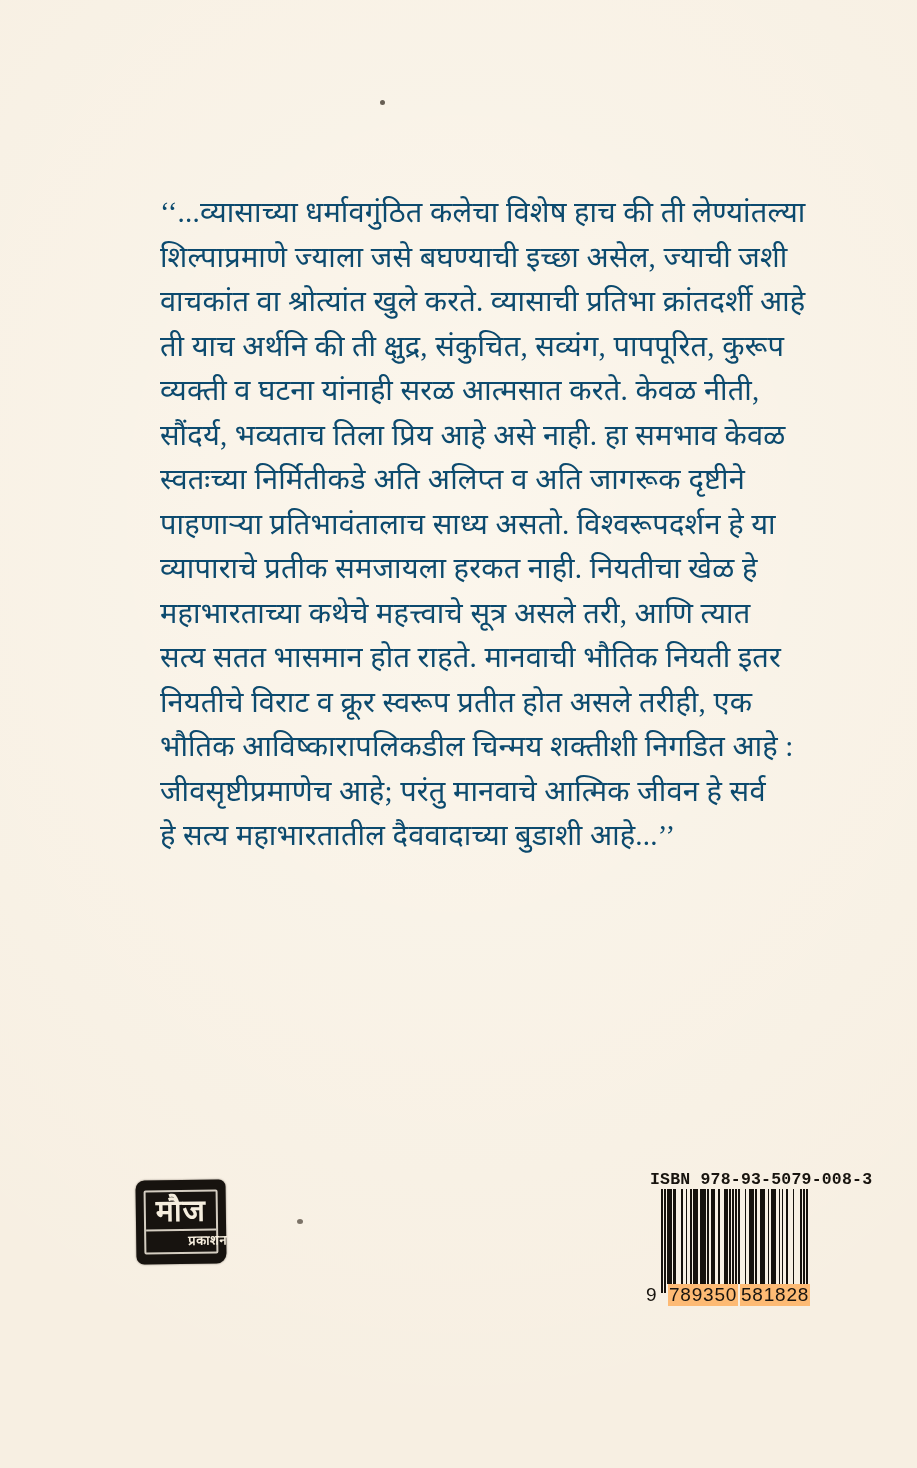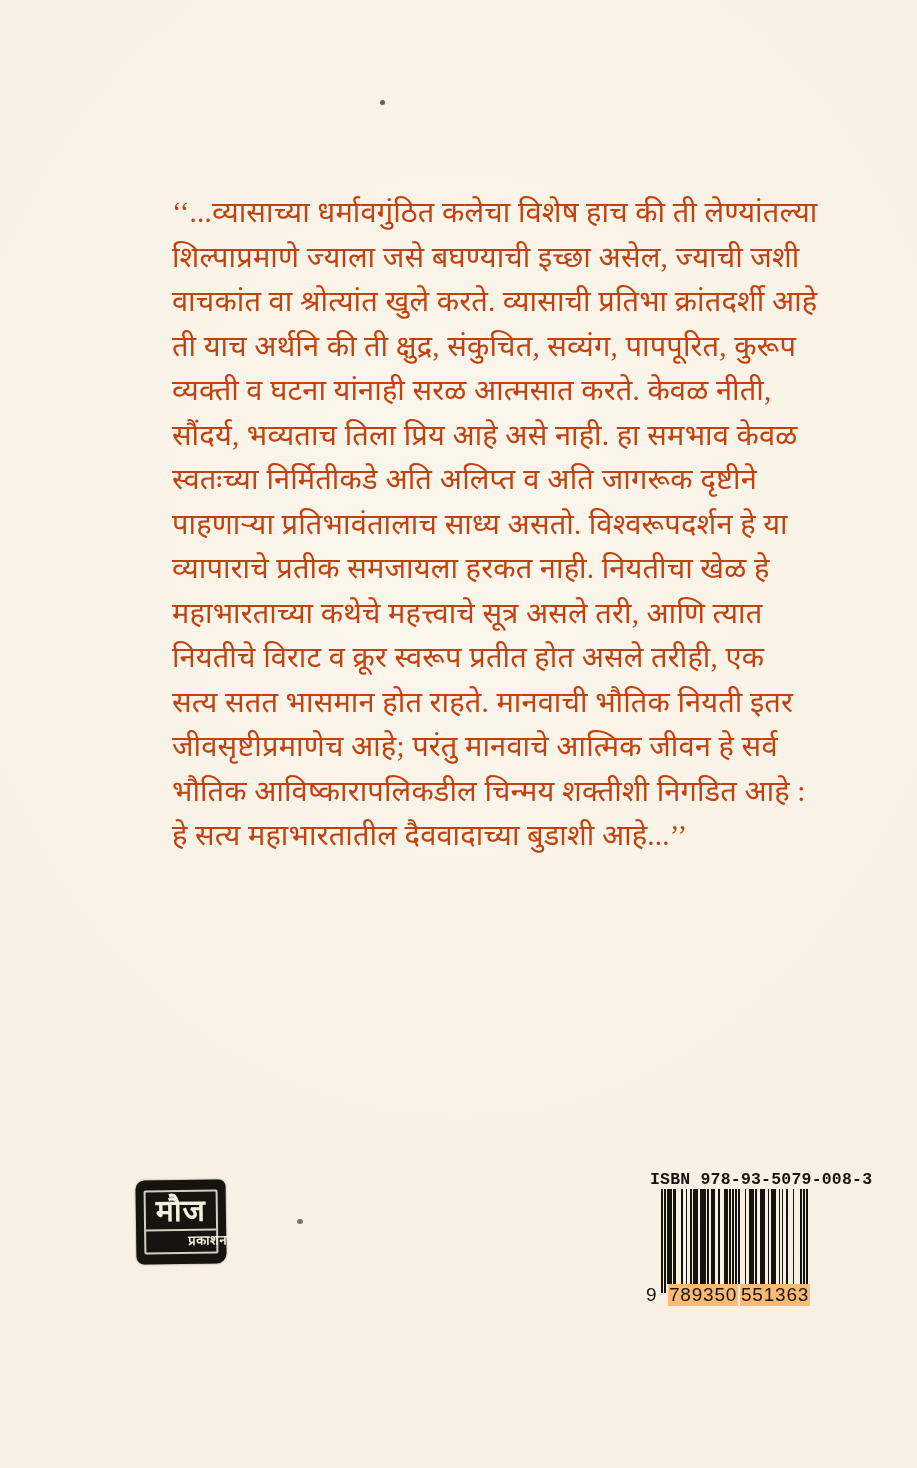--- a/index.html
+++ b/index.html
@@ -9,23 +9,23 @@
     overflow: hidden;
     background:
       radial-gradient(ellipse 120% 90% at 50% 35%, rgba(255,252,245,0.55), rgba(0,0,0,0) 70%),
       #f7efe2;
     font-family: "Liberation Serif", "DejaVu Serif", serif;
   }
 
   
   .quote-block {
     position: absolute;
-    left: 172px; top: 190px;
+    left: 160px; top: 190px;
     width: 585px;
-    color: #c2410c;
+    color: #0c4a6e;
   }
   .quote-line {
     font-size: 29px;
     line-height: 44.5px;
     white-space: nowrap;
     text-align: justify;
     text-align-last: justify;
     letter-spacing: 0.2px;
     font-weight: 500;
   }
@@ -126,24 +126,24 @@
   <div class="quote-line">‘‘...व्यासाच्या धर्मावगुंठित कलेचा विशेष हाच की ती लेण्यांतल्या</div>
   <div class="quote-line">शिल्पाप्रमाणे ज्याला जसे बघण्याची इच्छा असेल, ज्याची जशी</div>
   <div class="quote-line">वाचकांत वा श्रोत्यांत खुले करते. व्यासाची प्रतिभा क्रांतदर्शी आहे</div>
   <div class="quote-line">ती याच अर्थनि की ती क्षुद्र,  संकुचित, सव्यंग, पापपूरित, कुरूप</div>
   <div class="quote-line">व्यक्ती व घटना यांनाही सरळ आत्मसात करते. केवळ नीती,</div>
   <div class="quote-line">सौंदर्य, भव्यताच तिला प्रिय आहे असे नाही. हा समभाव केवळ</div>
   <div class="quote-line">स्वतःच्या निर्मितीकडे अति अलिप्त व अति जागरूक दृष्टीने</div>
   <div class="quote-line">पाहणाऱ्या प्रतिभावंतालाच साध्य असतो. विश्वरूपदर्शन हे या</div>
   <div class="quote-line">व्यापाराचे प्रतीक समजायला हरकत नाही. नियतीचा खेळ हे</div>
   <div class="quote-line">महाभारताच्या कथेचे महत्त्वाचे सूत्र असले तरी, आणि त्यात</div>
+  <div class="quote-line">सत्य सतत भासमान होत राहते. मानवाची भौतिक नियती इतर</div>
   <div class="quote-line">नियतीचे विराट व क्रूर स्वरूप प्रतीत होत असले तरीही, एक</div>
-  <div class="quote-line">सत्य सतत भासमान होत राहते. मानवाची भौतिक नियती इतर</div>
+  <div class="quote-line">भौतिक आविष्कारापलिकडील चिन्मय शक्तीशी निगडित आहे :</div>
   <div class="quote-line">जीवसृष्टीप्रमाणेच आहे; परंतु मानवाचे आत्मिक जीवन हे सर्व</div>
-  <div class="quote-line">भौतिक आविष्कारापलिकडील चिन्मय शक्तीशी निगडित आहे :</div>
   <div class="quote-line last-line">हे सत्य महाभारतातील दैववादाच्या बुडाशी आहे...’’</div>
 </div>
 
 <div class="publisher-logo">
   <div class="logo-inner">
     <div class="logo-title">मौज</div>
     <div class="logo-subtitle">प्रकाशन</div>
   </div>
 </div>
 
@@ -195,17 +195,17 @@
         <rect x="78" y="0" width="1" height="95" fill="#16120d"></rect>
         <rect x="81" y="0" width="1" height="95" fill="#16120d"></rect>
         <rect x="85" y="0" width="1" height="95" fill="#16120d"></rect>
         <rect x="90" y="0" width="1" height="95" fill="#16120d"></rect>
         <rect x="92" y="0" width="1" height="104" fill="#16120d"></rect>
         <rect x="94" y="0" width="1" height="104" fill="#16120d"></rect>
       </svg>
   </div>
   <div class="barcode-digits digit-first">9</div>
   <div class="barcode-digits digit-group1">789350</div>
-  <div class="barcode-digits digit-group2">551363</div>
+  <div class="barcode-digits digit-group2">581828</div>
 </div>
 
 <div class="speck speck-1"></div>
 <div class="speck speck-2"></div>
 
 </body></html>

